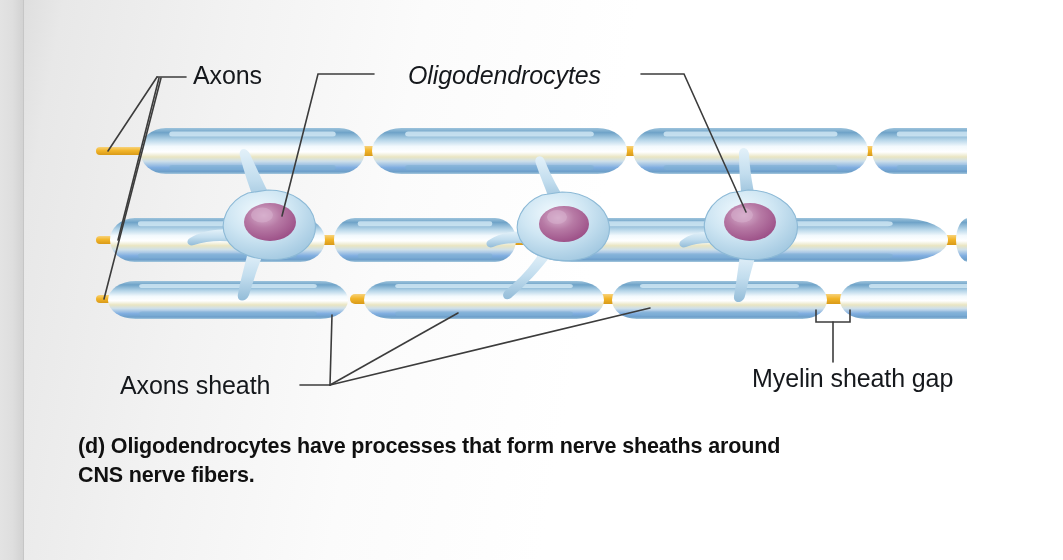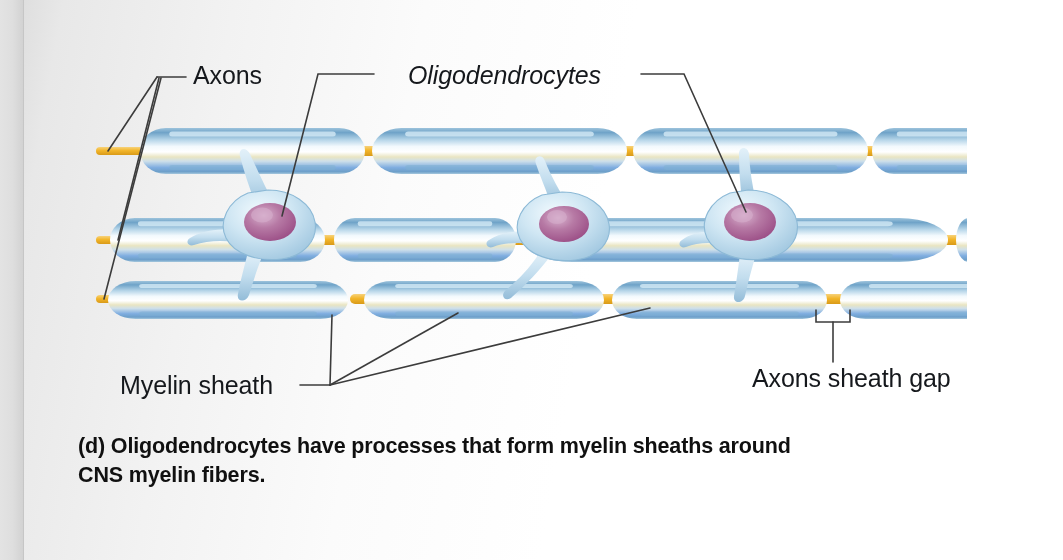--- a/index.html
+++ b/index.html
@@ -238,20 +238,20 @@
 
         <path d="M816 310 L816 322 L850 322 L850 310"></path>
         <path d="M833 322 L833 362"></path>
       </g>
     </svg>
 
     <div class="lbl" style="left:193px; top:63px;">Axons</div>
 
     <div class="lbl" style="left:408px; top:63px;font-style:italic;">Oligodendrocytes</div>
 
-    <div class="lbl" style="left:120px; top:373px;">Myelin sheath</div>
-
-    <div class="lbl" style="left:752px; top:366px;">Axons sheath gap</div>
-
-    <div id="caption">(d) Oligodendrocytes have processes that form myelin sheaths around CNS myelin fibers.</div>
+    <div class="lbl" style="left:120px; top:373px;">Axons sheath</div>
+
+    <div class="lbl" style="left:752px; top:366px;">Myelin sheath gap</div>
+
+    <div id="caption">(d) Oligodendrocytes have processes that form nerve sheaths around CNS nerve fibers.</div>
 
   </div>
 </div>
 
 </body></html>

